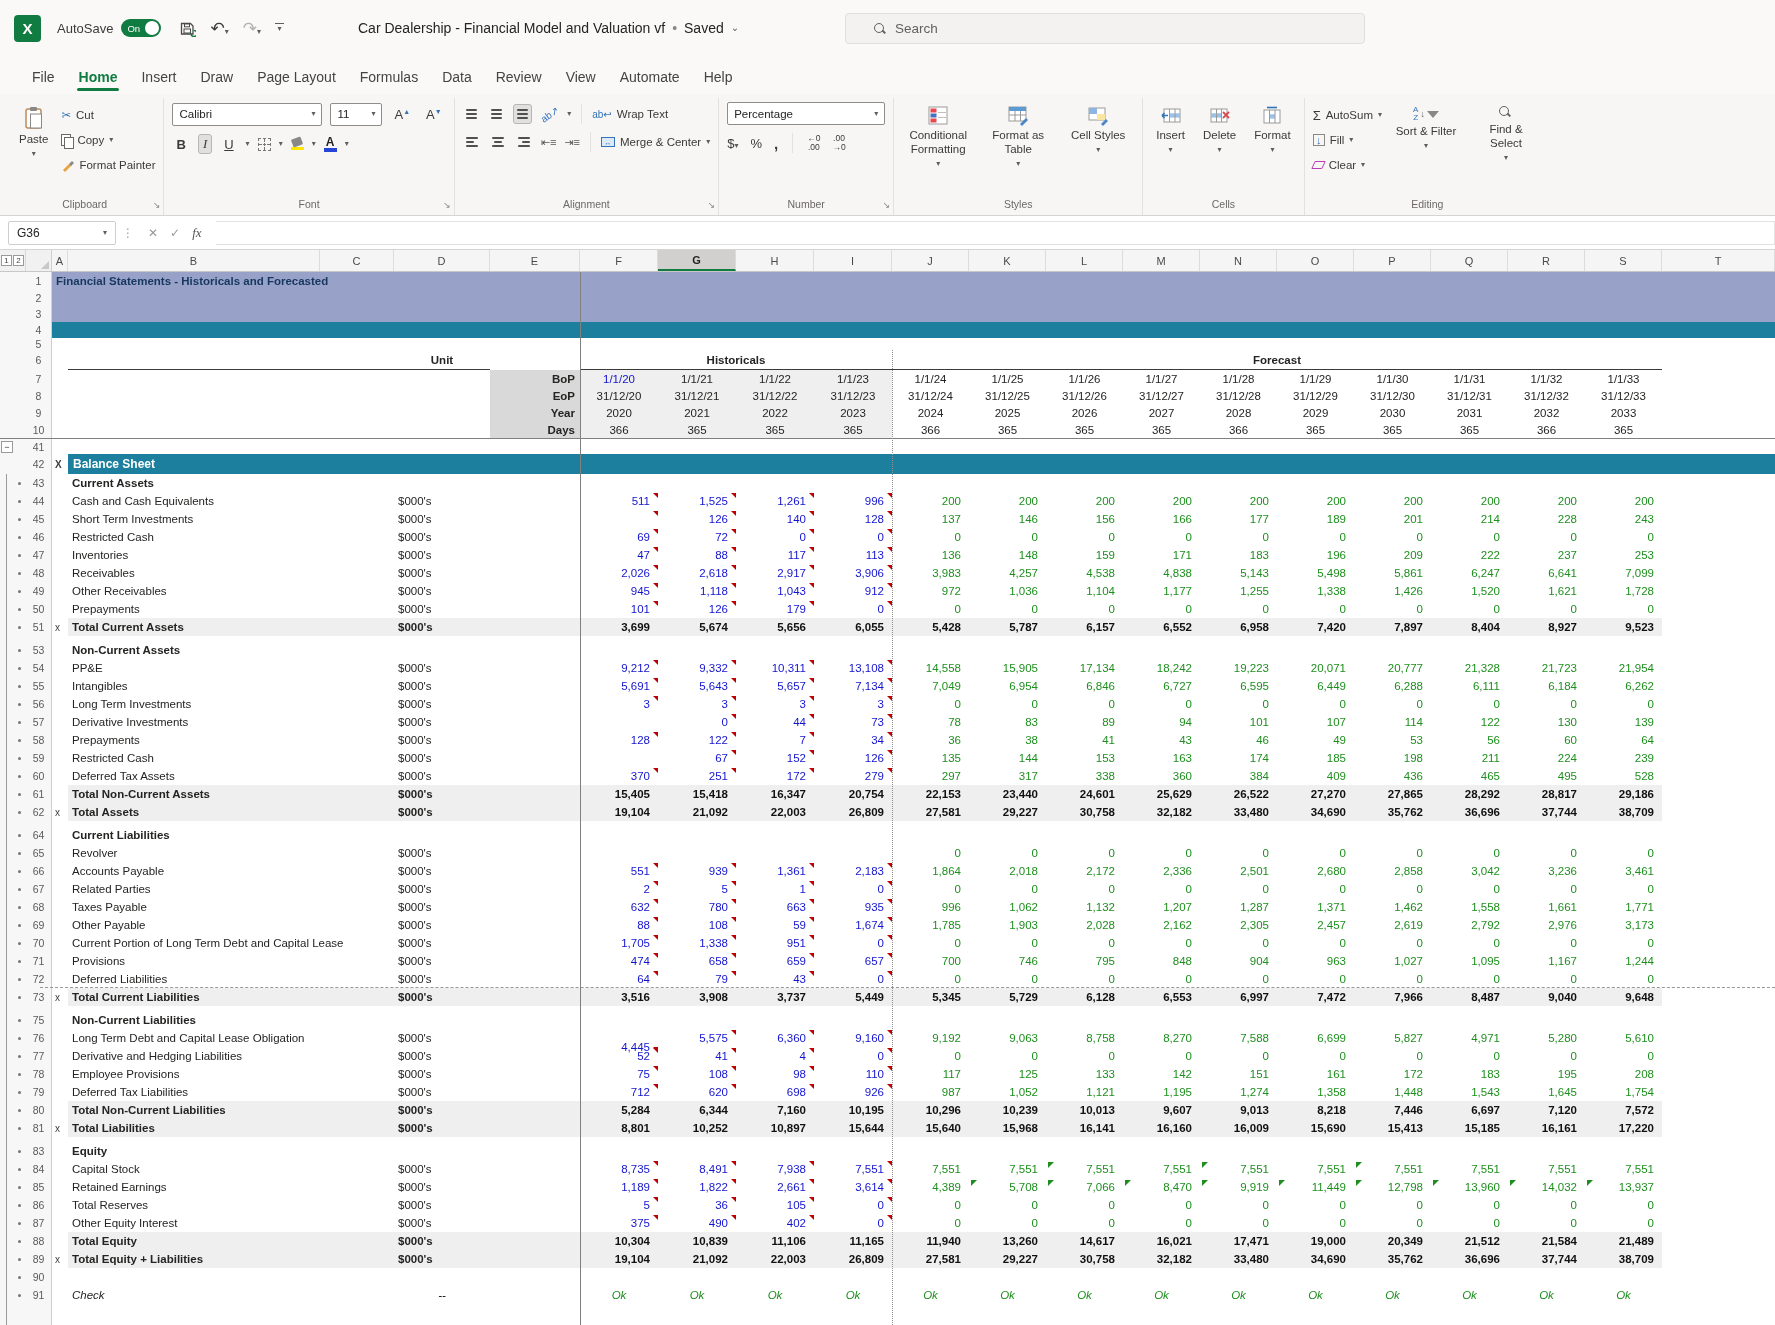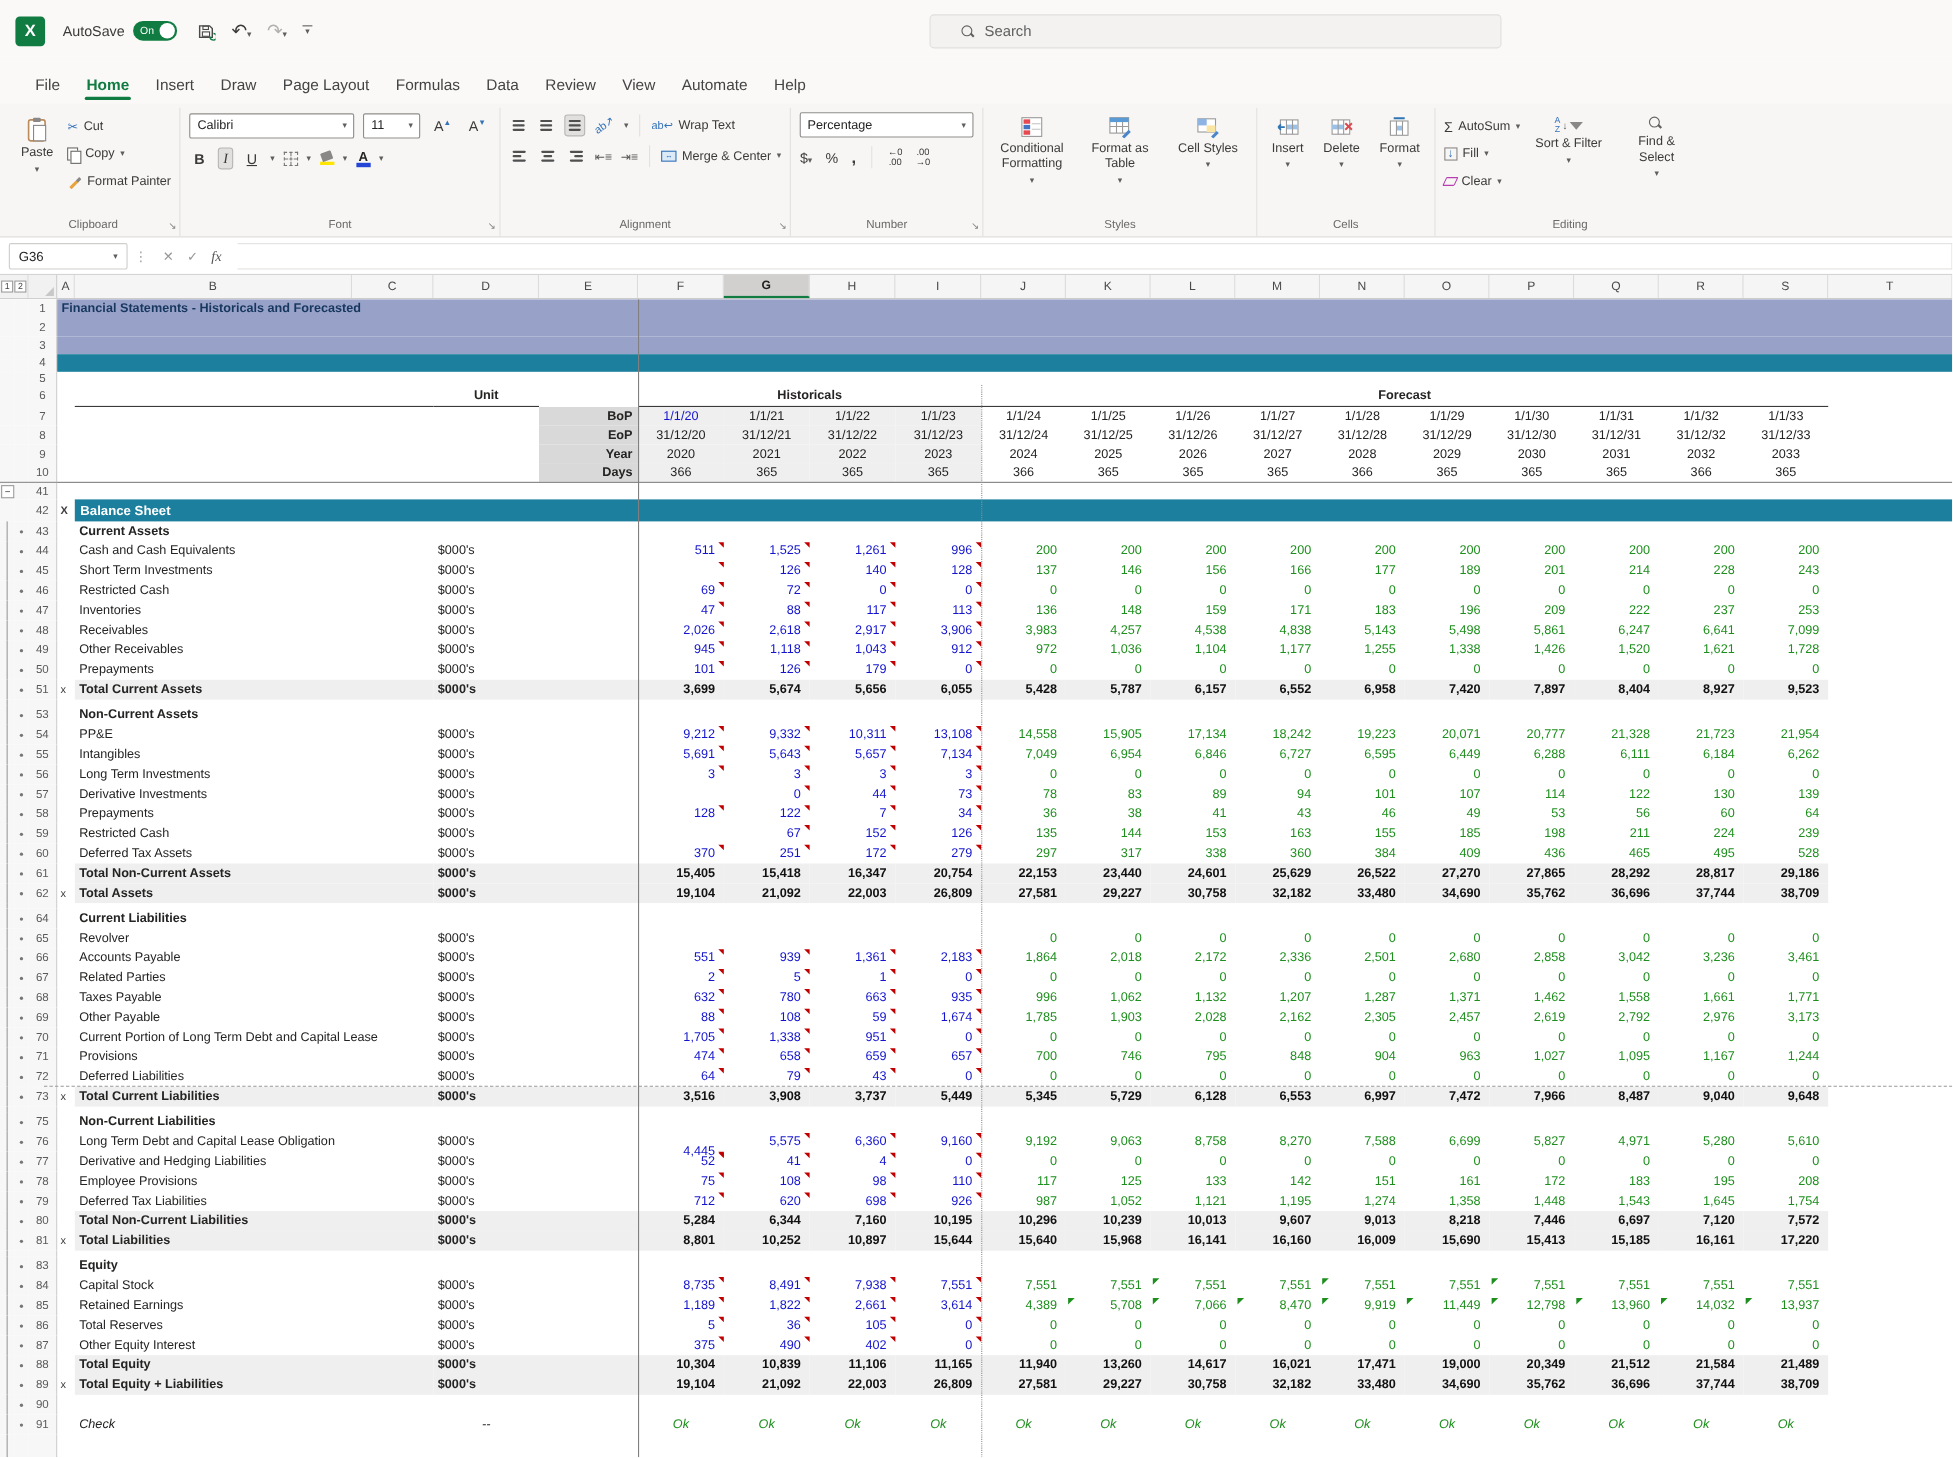--- a/index.html
+++ b/index.html
@@ -136,20 +136,26 @@
             <path d="M12 13.5a3 3 0 1 0 3-3" fill="none" stroke="#107C41" stroke-width="1.4"></path>
           </svg>
       </span>
       <span class="qicon">↶<span class="chev">▾</span></span>
       <span class="qicon dim">↷<span class="chev dim">▾</span></span>
       <span style="display:inline-flex;flex-direction:column;align-items:center;gap:1px">
           <span style="width:9px;height:1.5px;background:#605e5c"></span>
           <span class="chev">▾</span>
         </span>
     </div>
+    <div class="title-group">
+      <span>Car Dealership - Financial Model and Valuation vf</span>
+      <span style="color:#888">•</span>
+      <span>Saved</span>
+      <span class="chev" style="font-size:10px">⌄</span>
+    </div>
     <div class="searchbox">
       <span class="mag"></span>
       <span class="search-text">Search</span>
     </div>
   </div>
 
   <div class="menubar" id="menubar">
       <div class="mtab">File</div>
       <div class="mtab active">Home</div>
       <div class="mtab">Insert</div>
@@ -1473,21 +1479,21 @@
           <div class="cell num vf" style="width: 77px;">
             <span>144</span>
           </div>
           <div class="cell num vf" style="width: 77px;">
             <span>153</span>
           </div>
           <div class="cell num vf" style="width: 77px;">
             <span>163</span>
           </div>
           <div class="cell num vf" style="width: 77px;">
-            <span>155</span>
+            <span>174</span>
           </div>
           <div class="cell num vf" style="width: 77px;">
             <span>185</span>
           </div>
           <div class="cell num vf" style="width: 77px;">
             <span>198</span>
           </div>
           <div class="cell num vf" style="width: 77px;">
             <span>211</span>
           </div>

